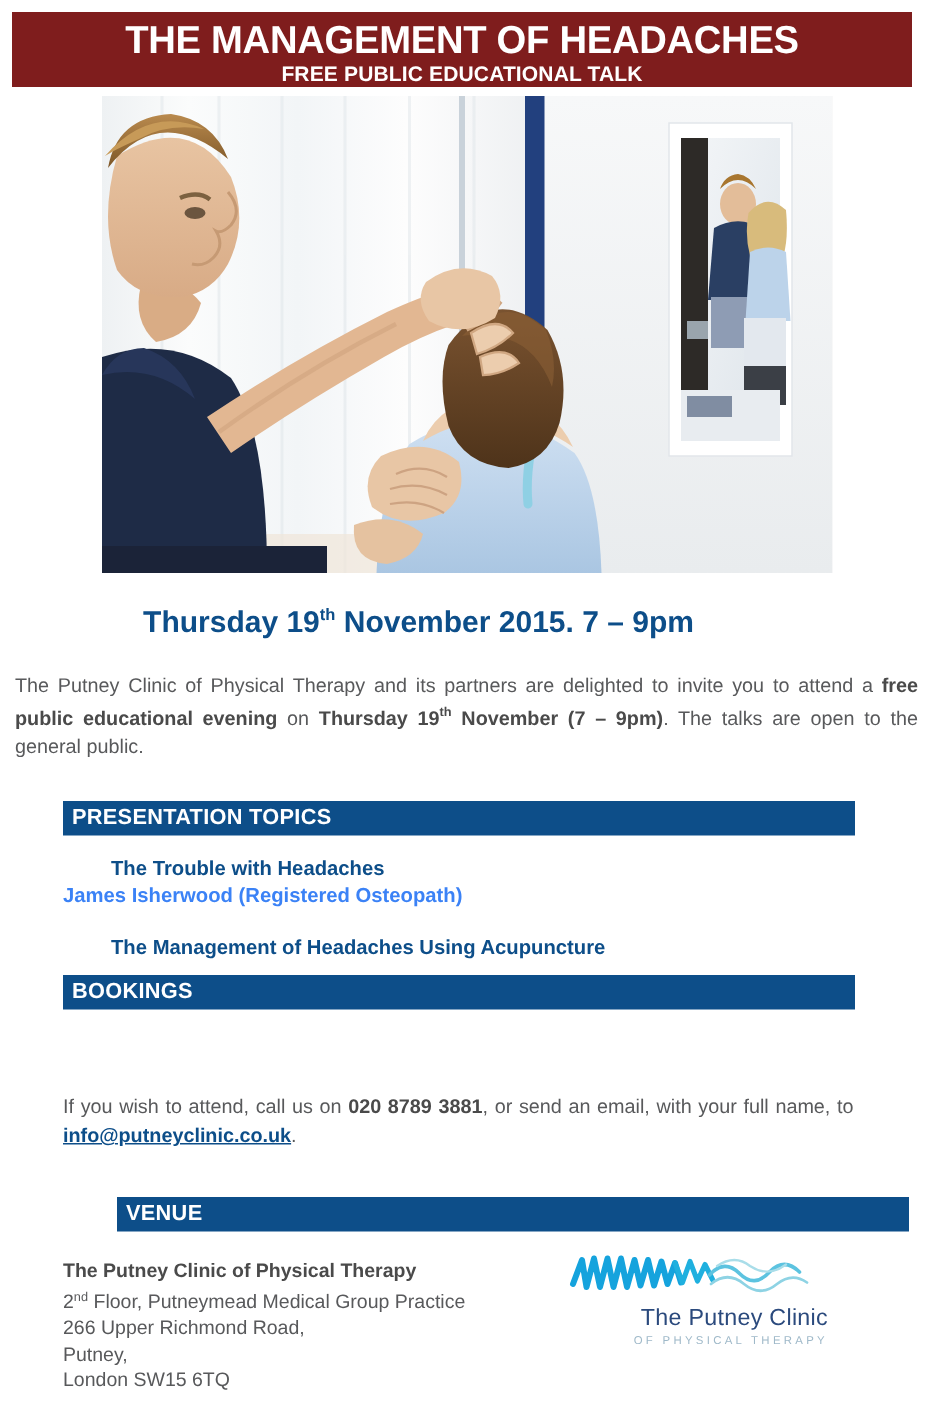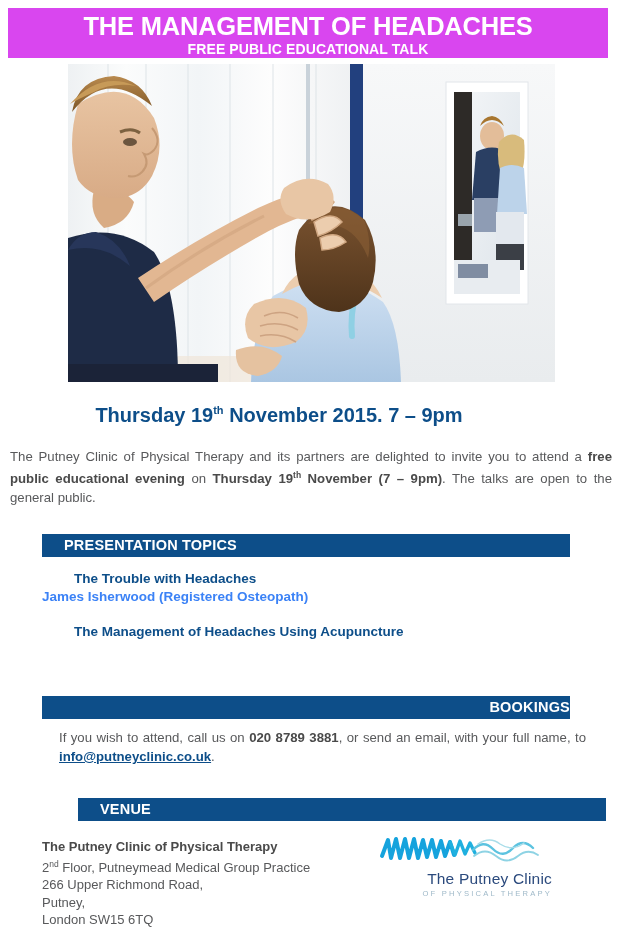--- a/index.html
+++ b/index.html
@@ -13,21 +13,21 @@
     color: #4a4a4a;
     position: relative;
     overflow: hidden;
   }
 
   
   .header-banner {
     position: absolute;
     left: 8px; top: 8px;
     width: 600px; height: 50px;
-    background: #d946ef;
+    background: #7f1d1d;
     text-align: center;
     padding-top: 3px;
   }
   .header-title {
     color: #ffffff;
     font-size: 26px;
     font-weight: bold;
     letter-spacing: -0.2px;
     line-height: 30px;
     white-space: nowrap;
@@ -79,21 +79,21 @@
   
   .section-bar {
     position: absolute;
     left: 42px;
     width: 528px; height: 23px;
     background: #0d4e89;
     color: #ffffff;
     font-size: 14.5px;
     font-weight: bold;
     line-height: 23px;
-    padding-left: 22px;
+    padding-left: 6px;
     letter-spacing: 0.2px;
   }
 
   
   .topics { position: absolute; left: 42px; top: 570px; width: 530px; }
   .topic-block { margin-bottom: 17px; }
   .topic-title {
     color: #0d4e89;
     font-size: 13.5px;
     font-weight: bold;
@@ -109,21 +109,20 @@
 
   
   .bookings-body {
     position: absolute;
     left: 42px; top: 728px;
     width: 527px;
     font-size: 13.2px;
     line-height: 19px;
     color: #58595b;
     text-align: justify;
-    margin-left: 17px;
   }
   .bookings-body b { color: #4a4a4a; }
   .email-link {
     color: #0d4e89;
     font-weight: bold;
     text-decoration: underline;
   }
 
   
   .venue-body {
@@ -302,21 +301,21 @@
 <div class="topics">
   <div class="topic-block">
     <div class="topic-title">The Trouble with Headaches</div>
     <div class="topic-presenter">James Isherwood (Registered Osteopath)</div>
   </div>
   <div class="topic-block">
     <div class="topic-title">The Management of Headaches Using Acupuncture</div>
   </div>
 </div>
 
-<div class="section-bar" style="top:696px;text-align:right;">BOOKINGS</div>
+<div class="section-bar" style="top:650px;">BOOKINGS</div>
 
 <div class="bookings-body">
   <span>If you wish to attend, call us on </span><b>020 8789 3881</b><span>, or send an email, with your full name, to </span><a class="email-link" href="#">info@putneyclinic.co.uk</a><span>.</span>
 </div>
 
 <div class="section-bar" style="top:798px;margin-left:36px;">VENUE</div>
 
 <div class="venue-body">
   <div class="venue-name">The Putney Clinic of Physical Therapy</div>
   <div><span>2</span><sup>nd</sup><span> Floor, Putneymead Medical Group Practice</span></div>

